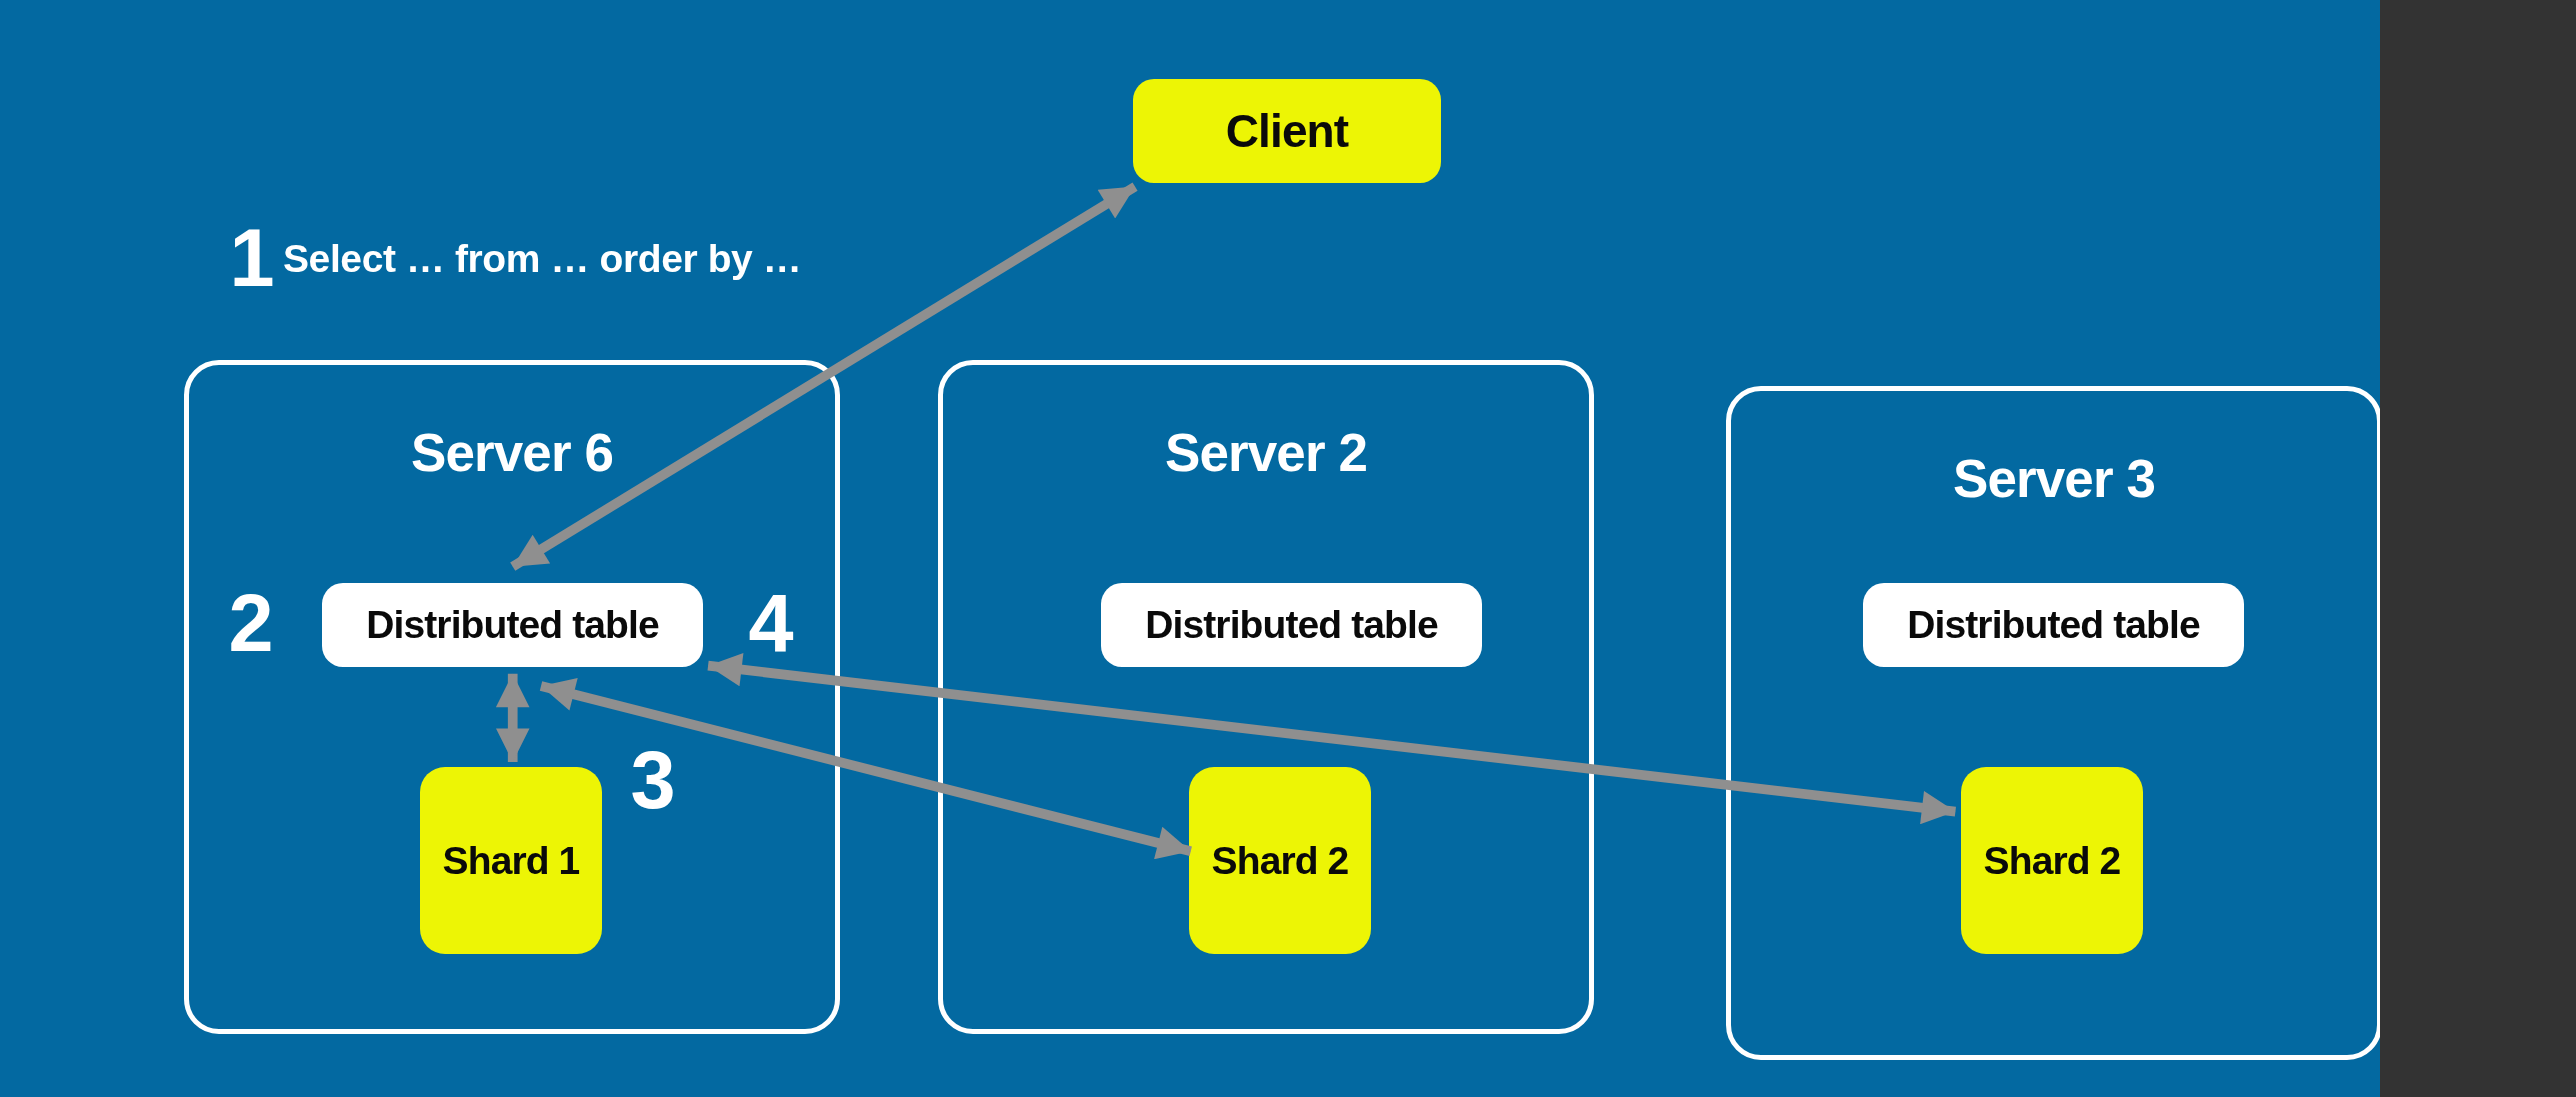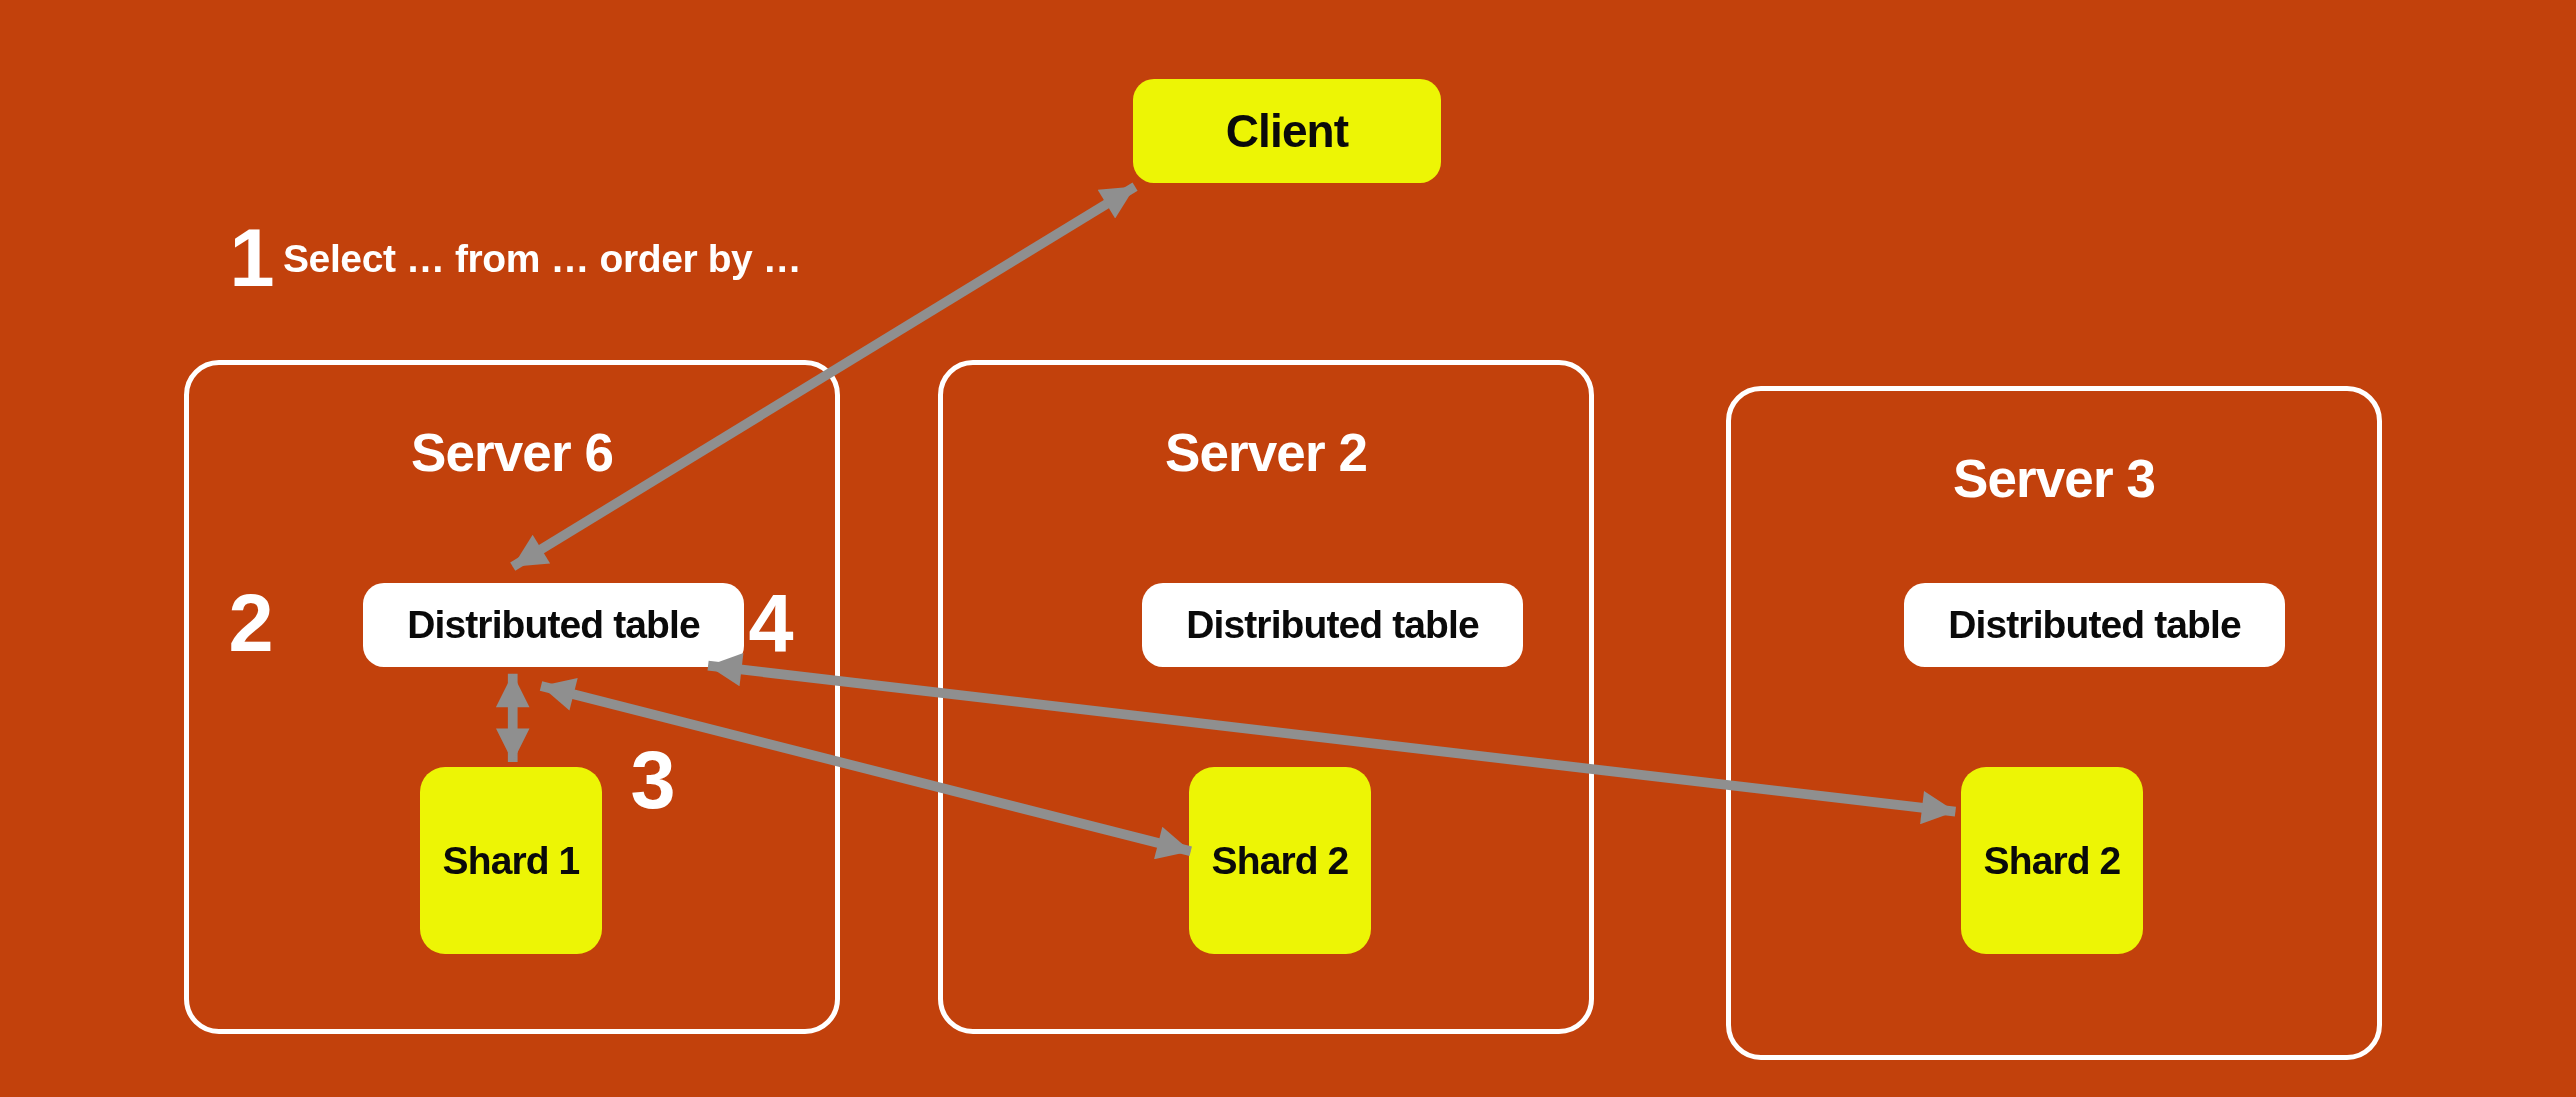--- a/index.html
+++ b/index.html
@@ -1,20 +1,20 @@
 <!DOCTYPE html>
 <html style="font-size:14px"><head>
 <meta charset="utf-8">
 <style>
   html, body { margin: 0; padding: 0; background: #333333; }
   .stage {
     position: relative;
-    width: 2576px;
+    width: 2380px;
     height: 1098px;
-    background: #c2410c;
+    background: #0369a1;
     overflow: hidden;
     font-family: "Liberation Sans", sans-serif;
     font-weight: 700;
   }
   .abs { position: absolute; }
   .flexc { display: flex; align-items: center; justify-content: center; }
 
   .client-box {
     left: 1133px; top: 79px; width: 308px; height: 104px;
     background: #EDF505; color: #0a0a0a;
@@ -30,21 +30,21 @@
   .server-2 { left: 938px; }
   .server-3 { left: 1726px; margin-top: 26px; }
   .server-label {
     position: absolute; top: 57px; left: 0; right: 0;
     text-align: center; color: #ffffff; font-size: 53px; letter-spacing: -0.9px;
   }
 
   .dtable {
     top: 583px; width: 381px; height: 84px;
     background: #ffffff; color: #0a0a0a;
-    border-radius: 21px; font-size: 39px; letter-spacing: -0.9px; margin-left: 41px;
+    border-radius: 21px; font-size: 39px; letter-spacing: -0.9px;
   }
   .dtable-1 { left: 322px; }
   .dtable-2 { left: 1101px; }
   .dtable-3 { left: 1863px; }
 
   .shard {
     top: 767px; width: 182px; height: 187px;
     background: #EDF505; color: #0a0a0a;
     border-radius: 25px; font-size: 39px; letter-spacing: -0.9px;
   }

